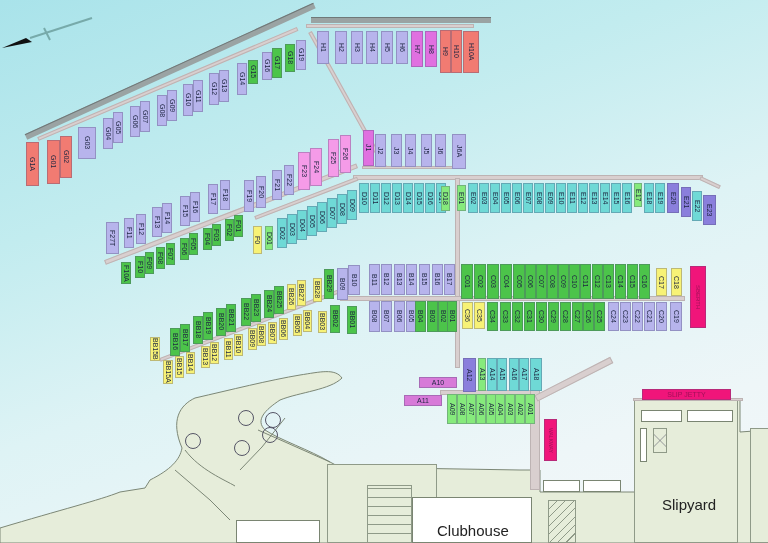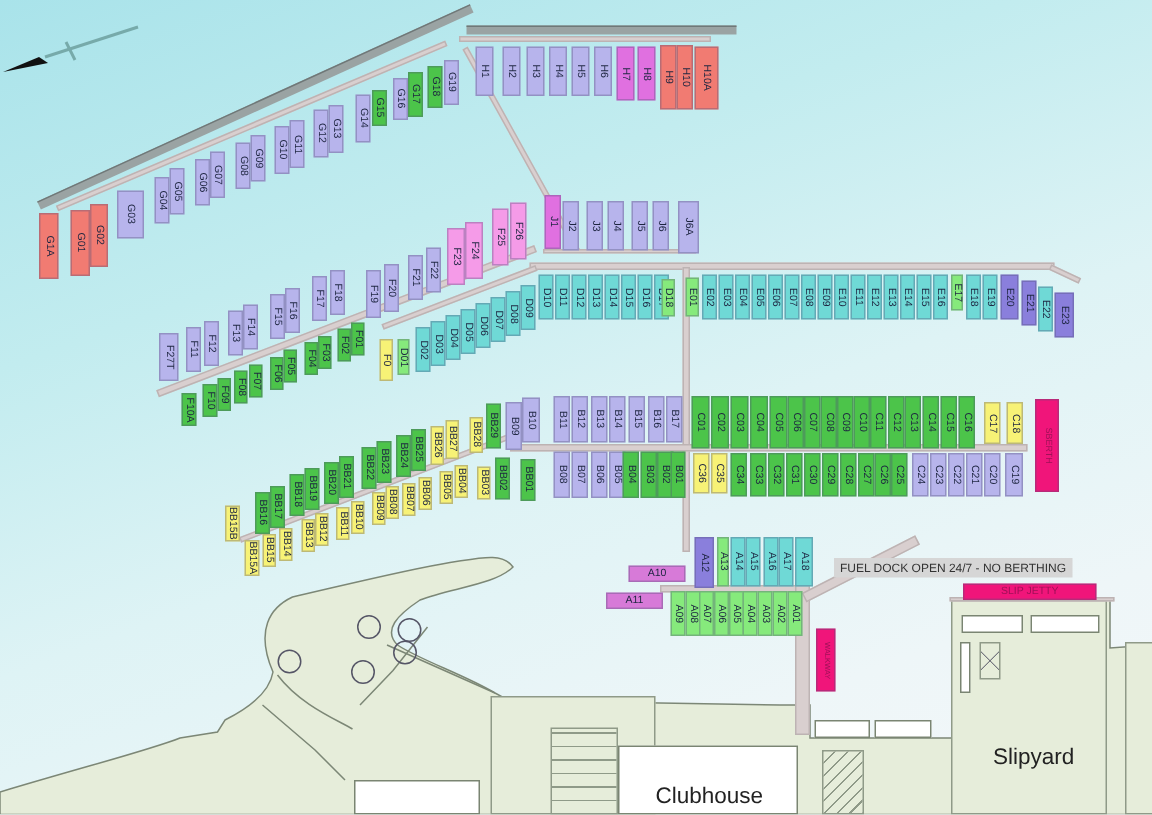--- a/index.html
+++ b/index.html
@@ -703,21 +703,20 @@
         <span>A01</span>
       </div>
       <div class="berth h" style="left: 419px; top: 377px; width: 38px; height: 11px; background: rgb(215, 122, 216);">
         <span>A10</span>
       </div>
       <div class="berth h" style="left: 404px; top: 395px; width: 38px; height: 11px; background: rgb(215, 122, 216);">
         <span>A11</span>
       </div>
     </div>
 
-  <div class="notice" style="left:556px;top:372px;">FUEL DOCK OPEN 24/7 - NO BERTHING</div>
   <div class="berth h" style="left:642px;top:389px;width:89px;height:11px;background:#f0157a;">
       <span style="color:#a01058;">SLIP JETTY</span>
     </div>
   <div class="berth" style="left:544px;top:419px;width:13px;height:42px;background:#f0157a;">
       <span style="color:#a01058;font-size:5px;">WALKWAY</span>
     </div>
   <div class="berth" style="left:690px;top:266px;width:16px;height:62px;background:#f0157a;">
       <span style="color:#a01058;font-size:6px;">SBERTH</span>
     </div>
 </div>

